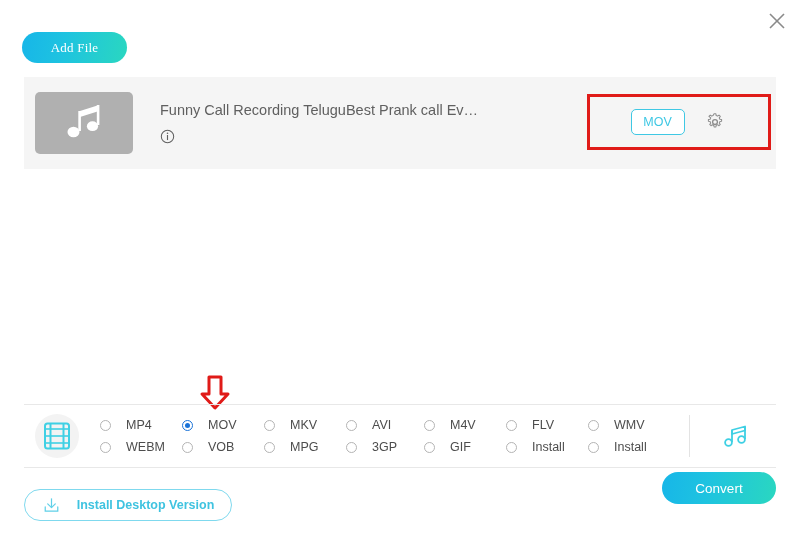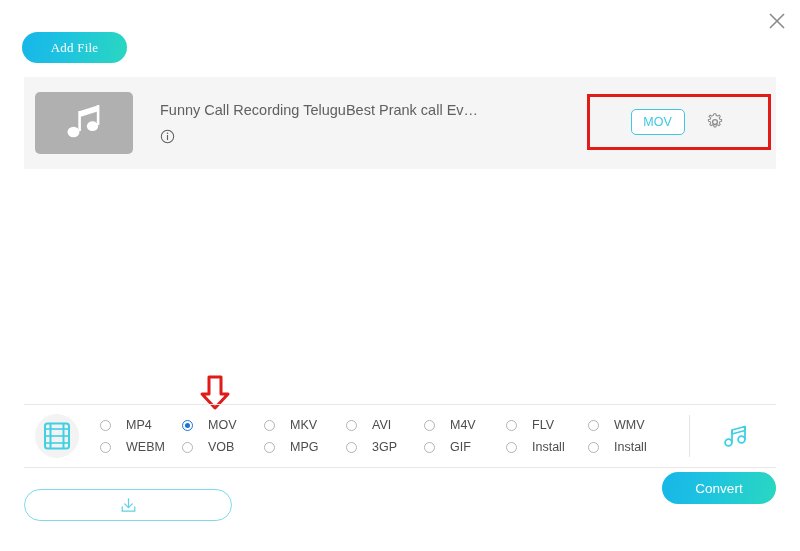--- a/index.html
+++ b/index.html
@@ -397,17 +397,18 @@
       </svg>
     </div>
   </div>
 
   <div class="install-btn">
     <svg width="19" height="19" viewBox="0 0 20 20">
       <line x1="10" y1="2.5" x2="10" y2="11.5" stroke="#5fd0e8" stroke-width="1.3"></line>
       <path d="M6 8.3 L10 12.2 L14 8.3" fill="none" stroke="#5fd0e8" stroke-width="1.3" stroke-linecap="round" stroke-linejoin="round"></path>
       <path d="M3.4 11.5 L3.4 16 L16.6 16 L16.6 11.5" fill="none" stroke="#5fd0e8" stroke-width="1.3" stroke-linecap="round"></path>
     </svg>
+    <span>Install Desktop Version</span>
   </div>
 
   <button class="convert-btn">Convert</button>
 
 </div>
 
 </body></html>

